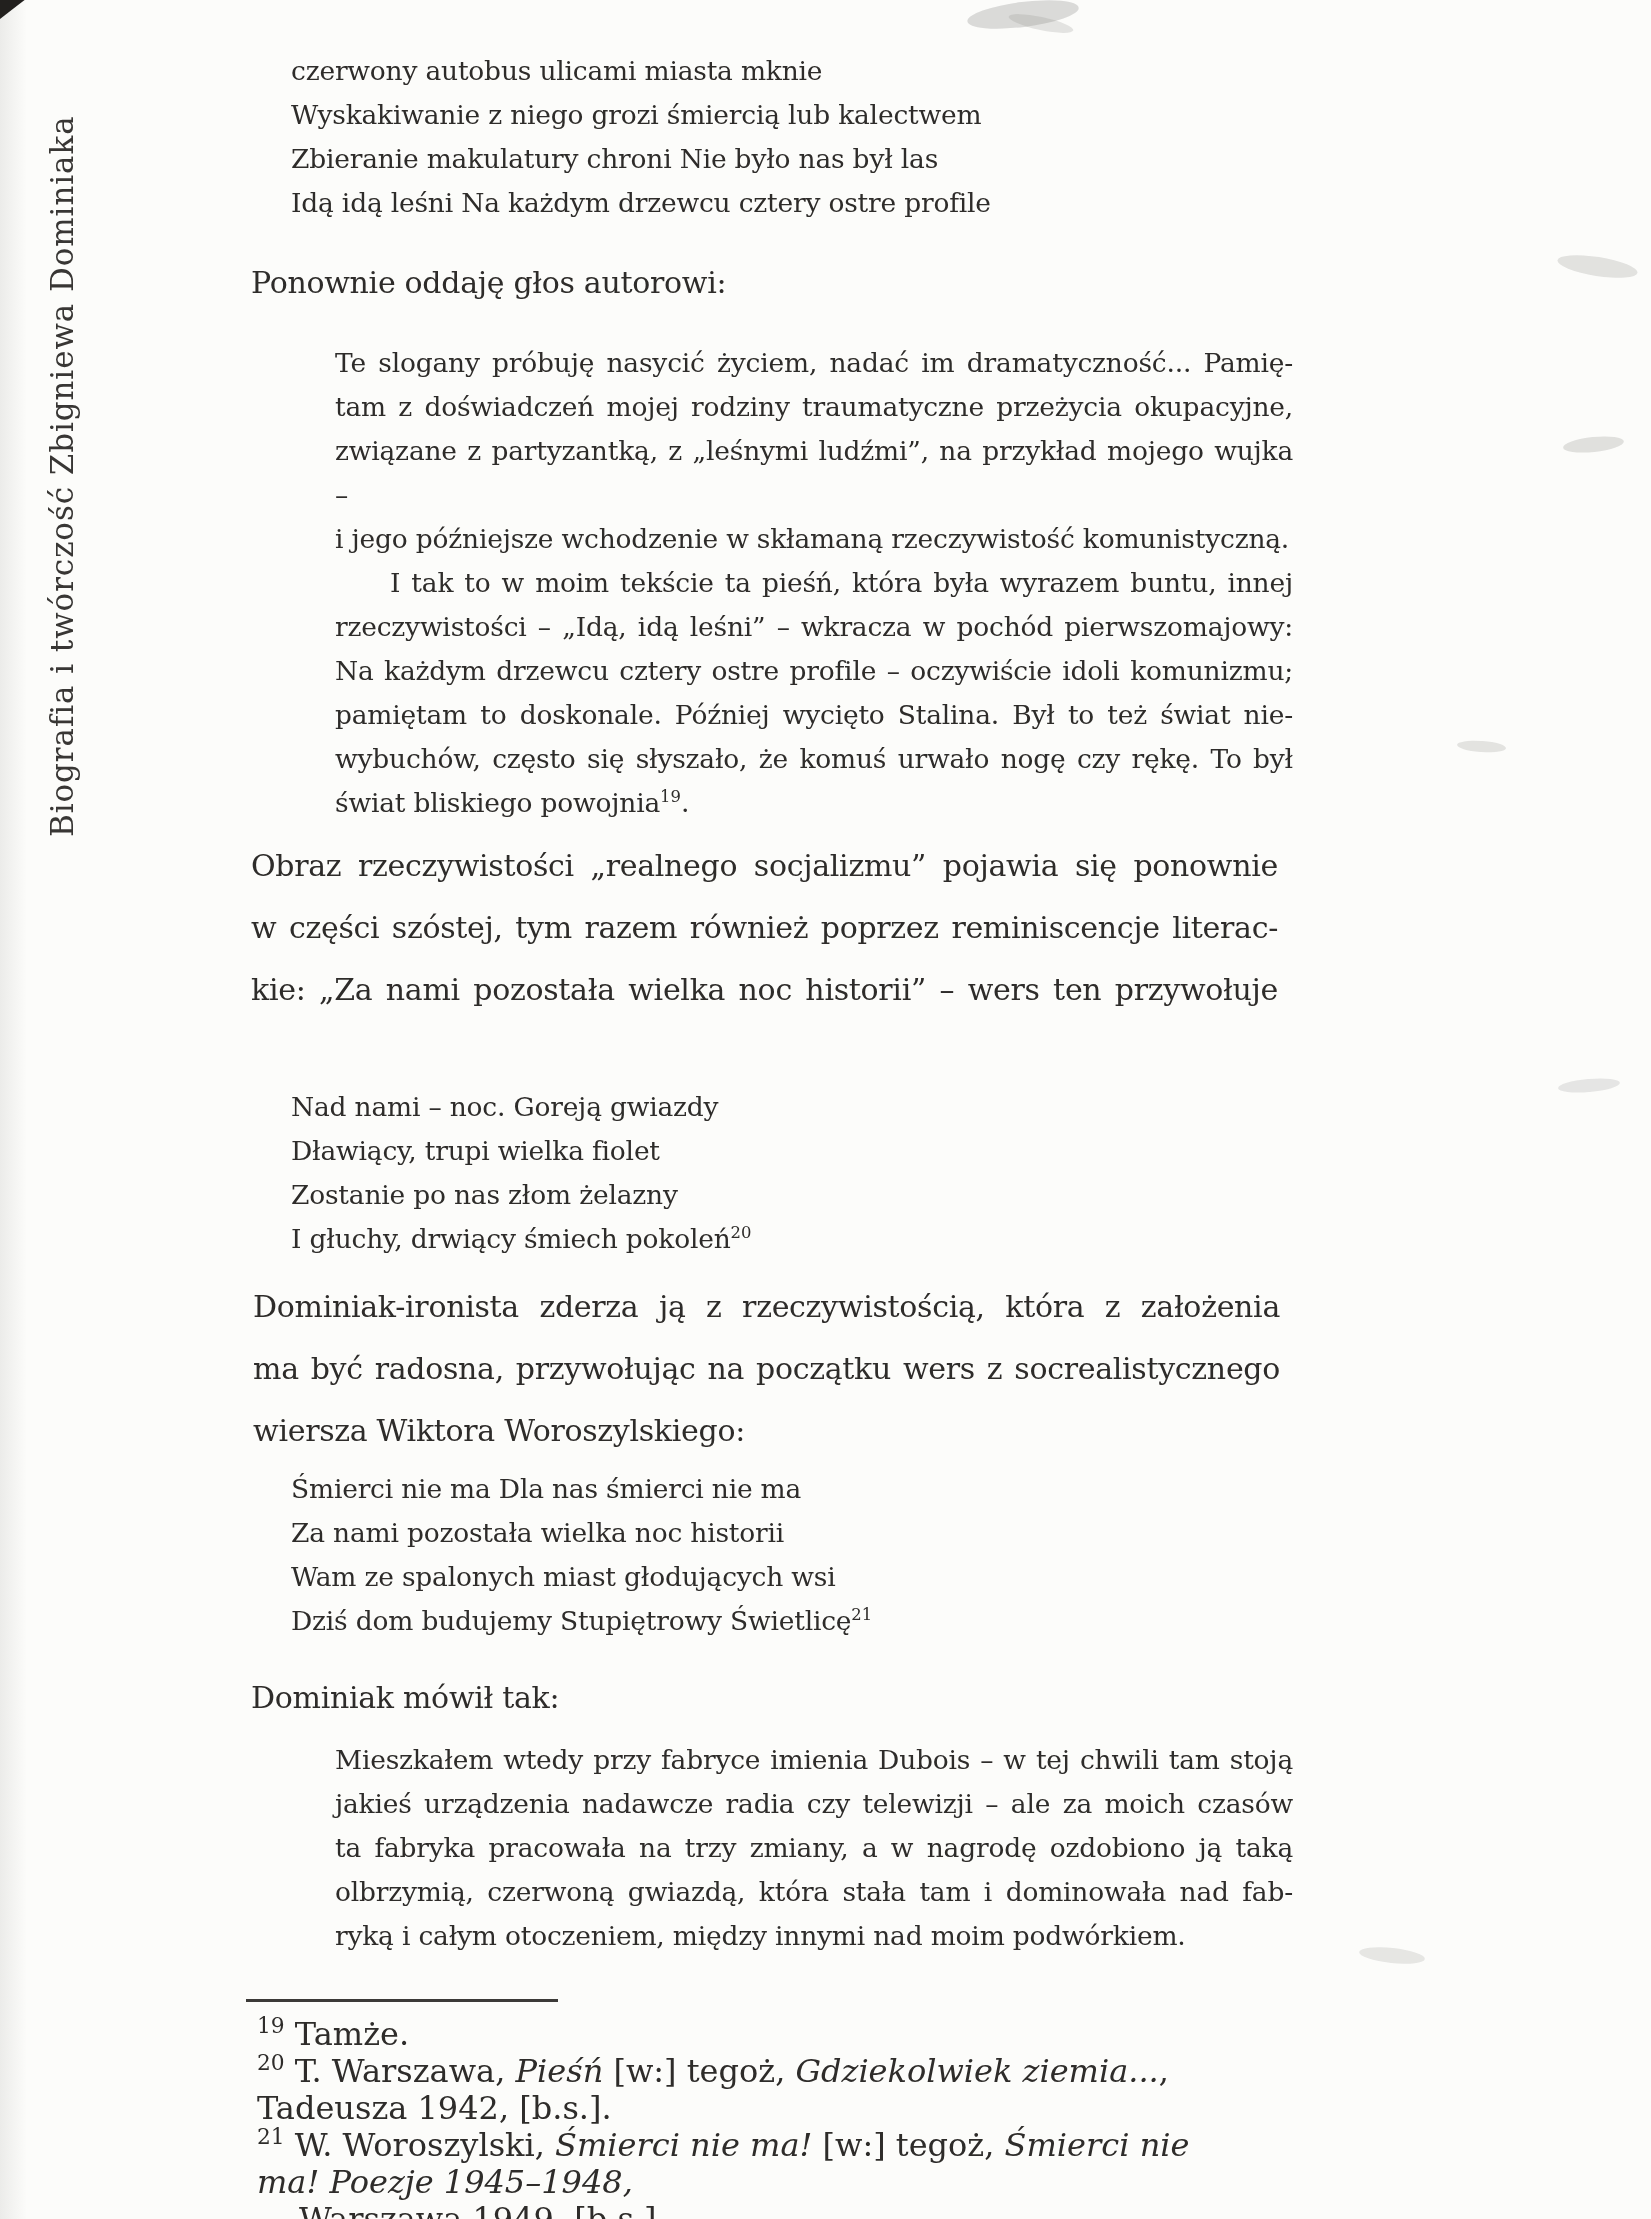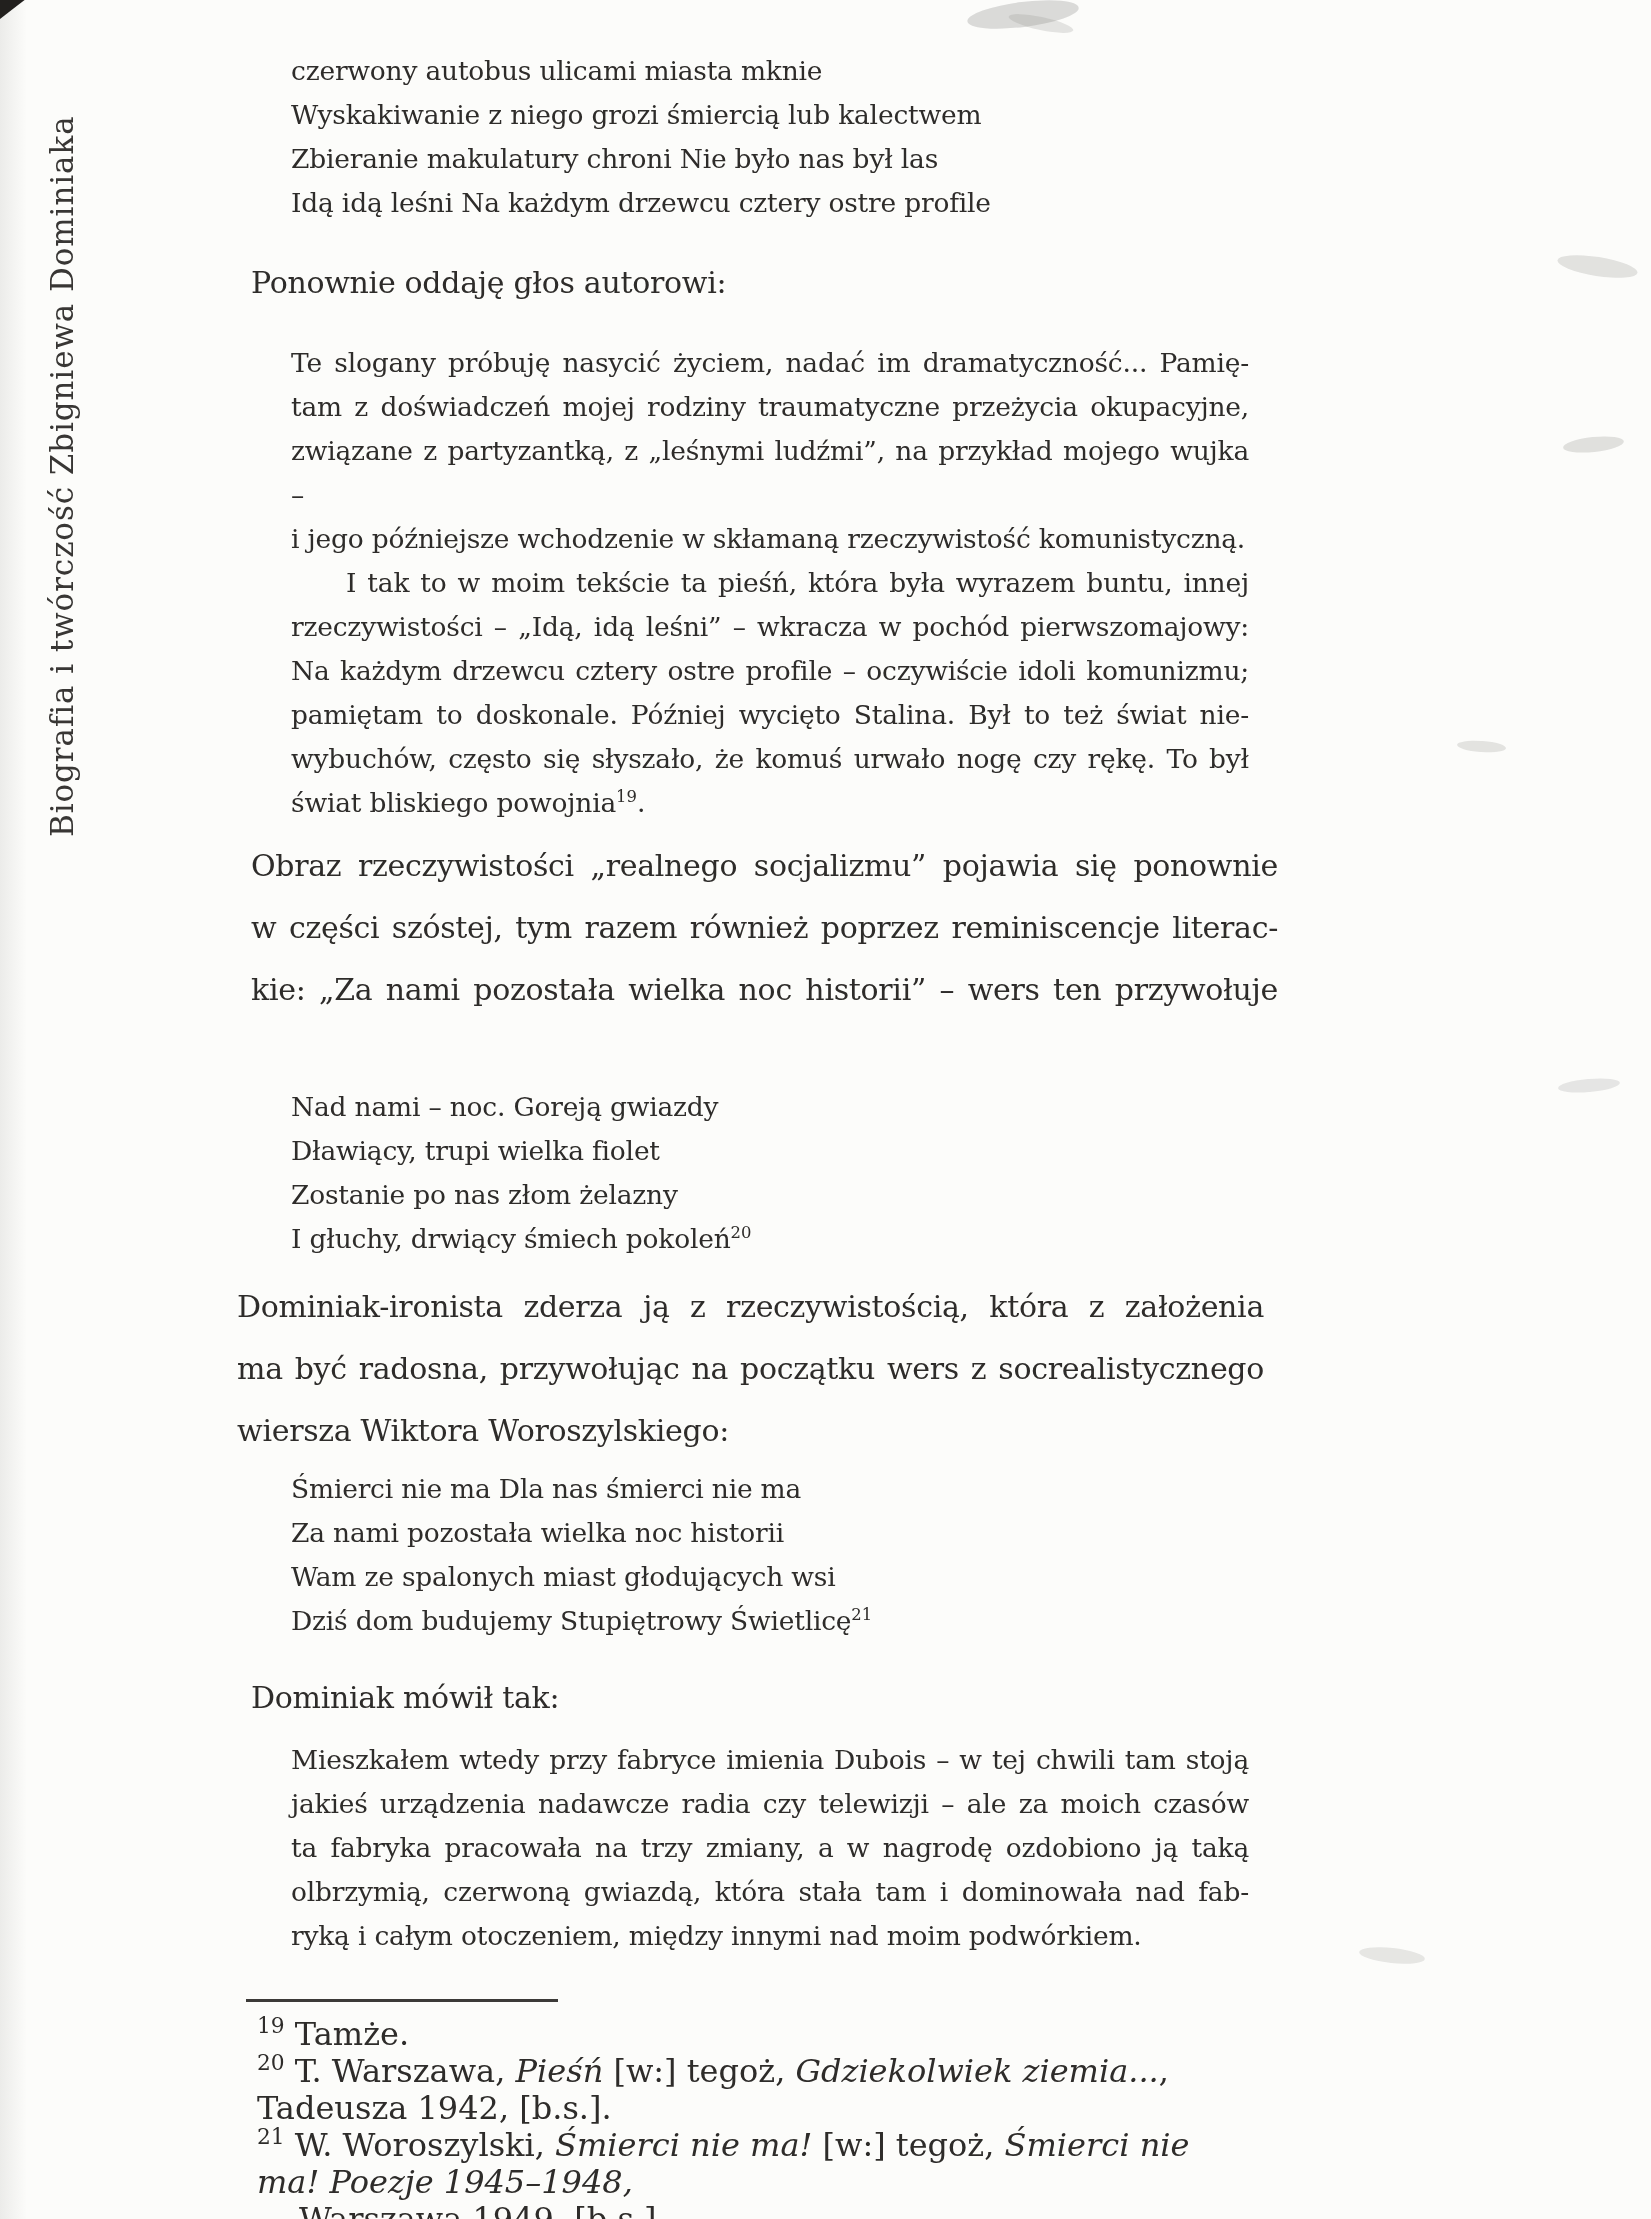--- a/index.html
+++ b/index.html
@@ -50,21 +50,21 @@
   .qtext { font-size: 26.5px; line-height: 44px; letter-spacing: -0.2px; }
   
   .btext { font-size: 30px; line-height: 62px; letter-spacing: -0.3px; }
   
   .ftext { font-size: 32px; line-height: 37px; }
 
   .ln { white-space: pre-wrap; }
   .just { text-align: justify; text-align-last: justify; }
   .ind { text-indent: 55px; }
 
-  .w-quote { width: 958px; }
+  .w-quote { width: 958px; margin-left: 44px; }
   .w-body  { width: 1027px; }
 
   .fnref {
     font-size: 62%;
     vertical-align: super;
     line-height: 0;
     letter-spacing: 0;
   }
   .fnmark { font-size: 68%; vertical-align: super; line-height: 0; }
   .it { font-style: italic; }
@@ -121,21 +121,21 @@
     <div class="ln just">kie: „Za nami pozostała wielka noc historii” – wers ten przywołuje</div>
   </div>
 
   <div class="block qtext" style="left:291px; top:1085px;">
     <div class="ln">Nad nami – noc. Goreją gwiazdy</div>
     <div class="ln">Dławiący, trupi wielka fiolet</div>
     <div class="ln">Zostanie po nas złom żelazny</div>
     <div class="ln"><span>I głuchy, drwiący śmiech pokoleń</span><sup class="fnref">20</sup></div>
   </div>
 
-  <div class="block btext w-body" style="left:237px; top:1276px;">
+  <div class="block btext w-body" style="left:253px; top:1276px;">
     <div class="ln just">Dominiak-ironista zderza ją z rzeczywistością, która z założenia</div>
     <div class="ln just">ma być radosna, przywołując na początku wers z socrealistycznego</div>
     <div class="ln">wiersza Wiktora Woroszylskiego:</div>
   </div>
 
   <div class="block qtext" style="left:291px; top:1467px;">
     <div class="ln">Śmierci nie ma Dla nas śmierci nie ma</div>
     <div class="ln">Za nami pozostała wielka noc historii</div>
     <div class="ln">Wam ze spalonych miast głodujących wsi</div>
     <div class="ln"><span>Dziś dom budujemy Stupiętrowy Świetlicę</span><sup class="fnref">21</sup></div>

